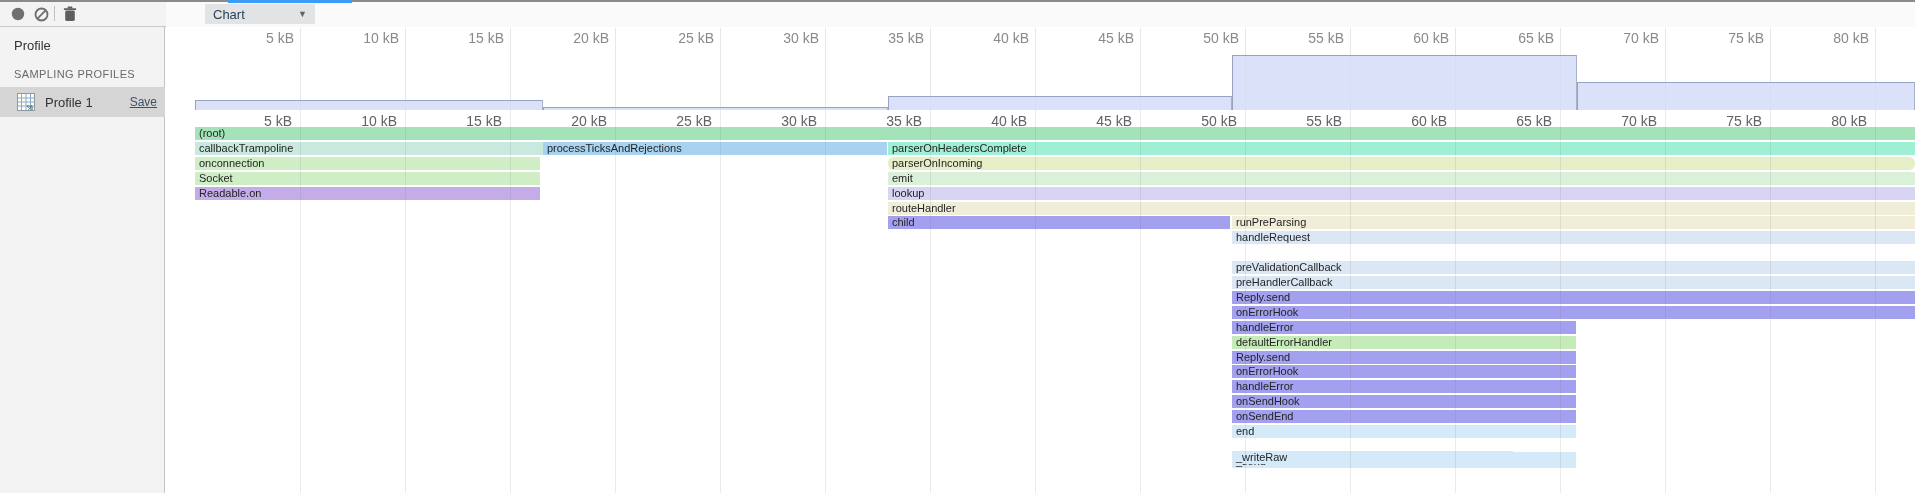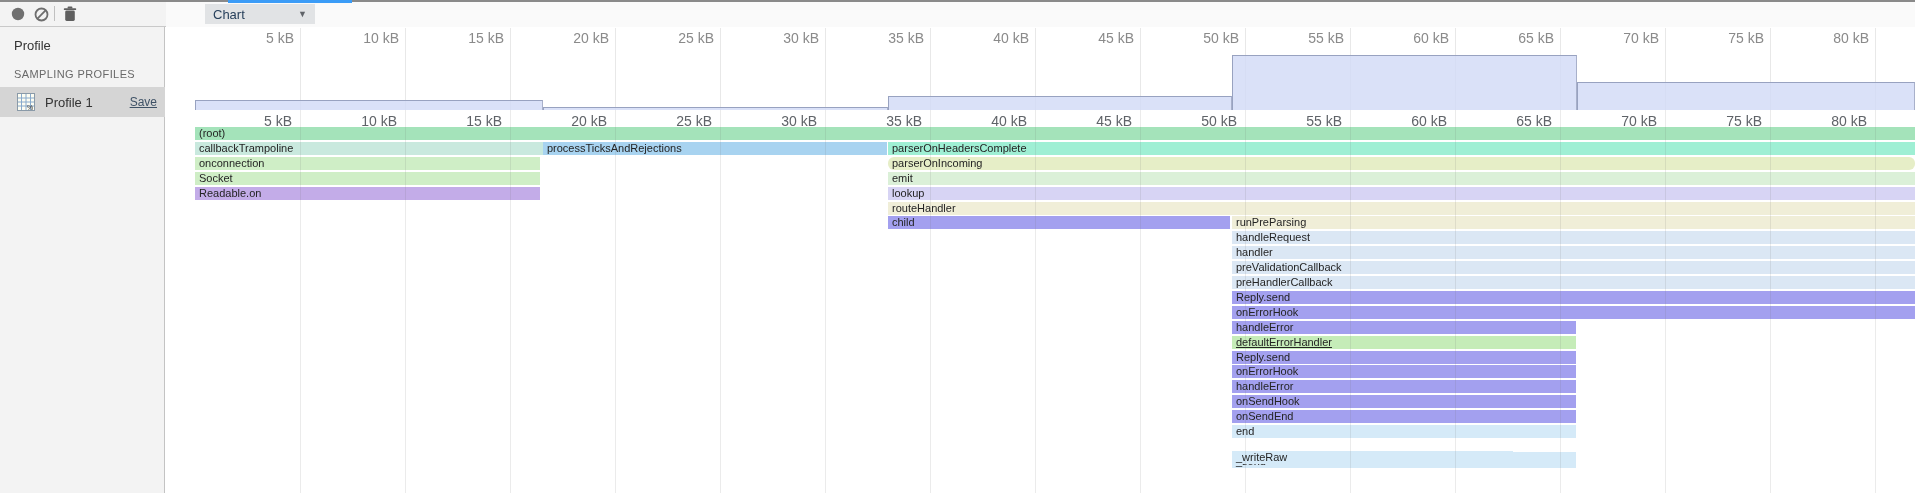--- a/index.html
+++ b/index.html
@@ -154,27 +154,26 @@
     <div class="bar" title="onconnection" style="left: 195px; width: 345.03px; top: 156.8px; height: 13px; background: rgb(207, 238, 198);">onconnection</div>
     <div class="bar" title="parserOnIncoming" style="left: 888px; width: 1026.9px; top: 156.8px; height: 13px; background: rgb(230, 238, 199); border-radius: 6px;">parserOnIncoming</div>
     <div class="bar" title="Socket" style="left: 195px; width: 345.03px; top: 171.7px; height: 13px; background: rgb(207, 238, 198);">Socket</div>
     <div class="bar" title="emit" style="left: 888px; width: 1026.9px; top: 171.7px; height: 13px; background: rgb(219, 240, 216);">emit</div>
     <div class="bar" title="Readable.on" style="left: 195px; width: 345.03px; top: 186.6px; height: 13px; background: rgb(195, 172, 232);">Readable.on</div>
     <div class="bar" title="lookup" style="left: 888px; width: 1026.9px; top: 186.6px; height: 13px; background: rgb(215, 212, 244);">lookup</div>
     <div class="bar" title="routeHandler" style="left: 888px; width: 1026.9px; top: 201.5px; height: 13px; background: rgb(240, 238, 216);">routeHandler</div>
     <div class="bar dotted" title="child" style="left: 888px; width: 342.09px; top: 216.4px; height: 13px; background: rgb(163, 160, 239);">child</div>
     <div class="bar" title="runPreParsing" style="left: 1231.98px; width: 682.92px; top: 216.4px; height: 13px; background: rgb(240, 238, 216);">runPreParsing</div>
     <div class="bar" title="handleRequest" style="left: 1231.98px; width: 682.92px; top: 231.3px; height: 13px; background: rgb(219, 231, 244);">handleRequest</div>
-    <div class="bar" title="handler" style="left: 1231.98px; width: 682.92px; top: 246.2px; height: 13px; background: rgb(219, 231, 244);">handler</div>
     <div class="bar" title="preValidationCallback" style="left: 1231.98px; width: 700px; top: 261.1px; height: 13px; background: rgb(219, 231, 244);">preValidationCallback</div>
     <div class="bar" title="preHandlerCallback" style="left: 1231.98px; width: 682.92px; top: 276px; height: 13px; background: rgb(219, 231, 244);">preHandlerCallback</div>
     <div class="bar" title="Reply.send" style="left: 1231.98px; width: 682.92px; top: 290.9px; height: 13px; background: rgb(163, 160, 239);">Reply.send</div>
     <div class="bar" title="onErrorHook" style="left: 1231.98px; width: 682.92px; top: 305.8px; height: 13px; background: rgb(163, 160, 239);">onErrorHook</div>
     <div class="bar" title="handleError" style="left: 1231.98px; width: 343.98px; top: 320.7px; height: 13px; background: rgb(163, 160, 239);">handleError</div>
-    <div class="bar" title="defaultErrorHandler" style="left: 1231.98px; width: 343.98px; top: 335.6px; height: 13px; background: rgb(197, 236, 184); text-decoration: underline;">defaultErrorHandler</div>
+    <div class="bar" title="defaultErrorHandler" style="left: 1231.98px; width: 343.98px; top: 335.6px; height: 13px; background: rgb(197, 236, 184);">defaultErrorHandler</div>
     <div class="bar" title="Reply.send" style="left: 1231.98px; width: 343.98px; top: 350.5px; height: 13px; background: rgb(163, 160, 239);">Reply.send</div>
     <div class="bar" title="onErrorHook" style="left: 1231.98px; width: 343.98px; top: 365.4px; height: 13px; background: rgb(163, 160, 239);">onErrorHook</div>
     <div class="bar" title="handleError" style="left: 1231.98px; width: 343.98px; top: 380.3px; height: 13px; background: rgb(163, 160, 239);">handleError</div>
     <div class="bar" title="onSendHook" style="left: 1231.98px; width: 343.98px; top: 395.2px; height: 13px; background: rgb(163, 160, 239);">onSendHook</div>
     <div class="bar" title="onSendEnd" style="left: 1231.98px; width: 343.98px; top: 410.1px; height: 13px; background: rgb(163, 160, 239);">onSendEnd</div>
     <div class="bar" title="end" style="left: 1231.98px; width: 343.98px; top: 425px; height: 13px; background: rgb(213, 234, 248);">end</div>
     <div class="bar" title="write_" style="left: 1231.98px; width: 343.98px; top: 439.9px; height: 13px; background: rgb(213, 234, 248); margin-top: 12px;">write_</div>
     <div class="bar" title="_send" style="left: 1231.98px; width: 343.98px; top: 454.8px; height: 13px; background: rgb(213, 234, 248);">_send</div>
     <div class="bar" title="_writeRaw" style="left: 1231.98px; width: 281px; top: 451px; height: 13px; background: rgb(213, 234, 248);">_writeRaw</div>
     <div class="grid-v fl-grid" style="left: 300px;"></div>

